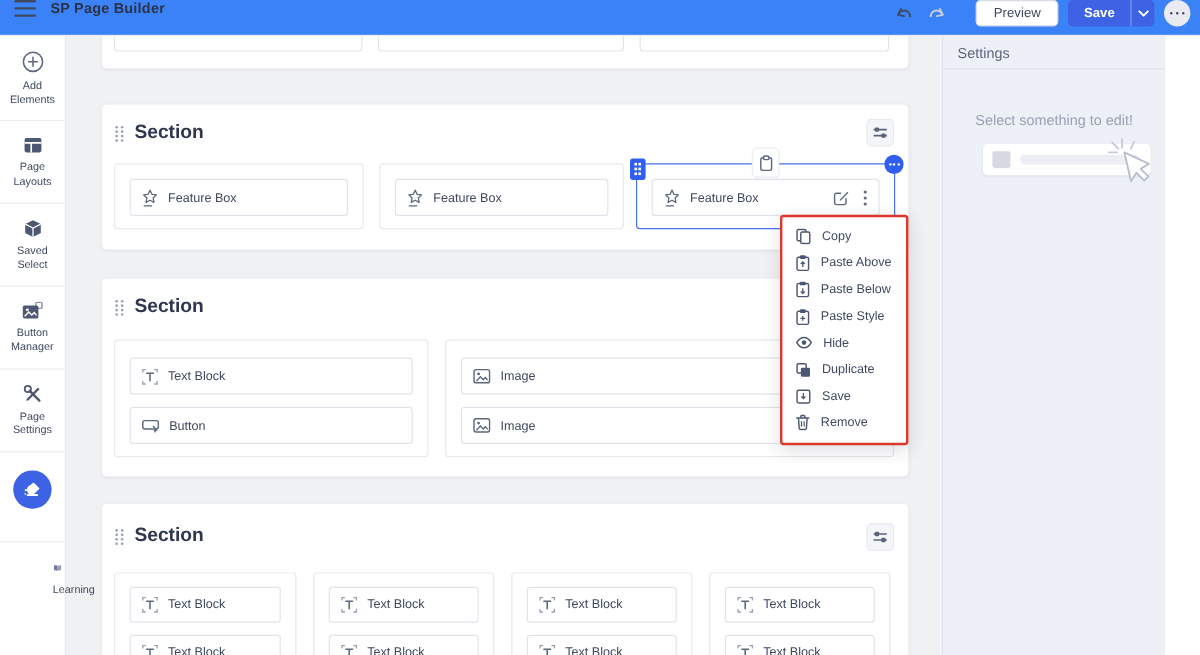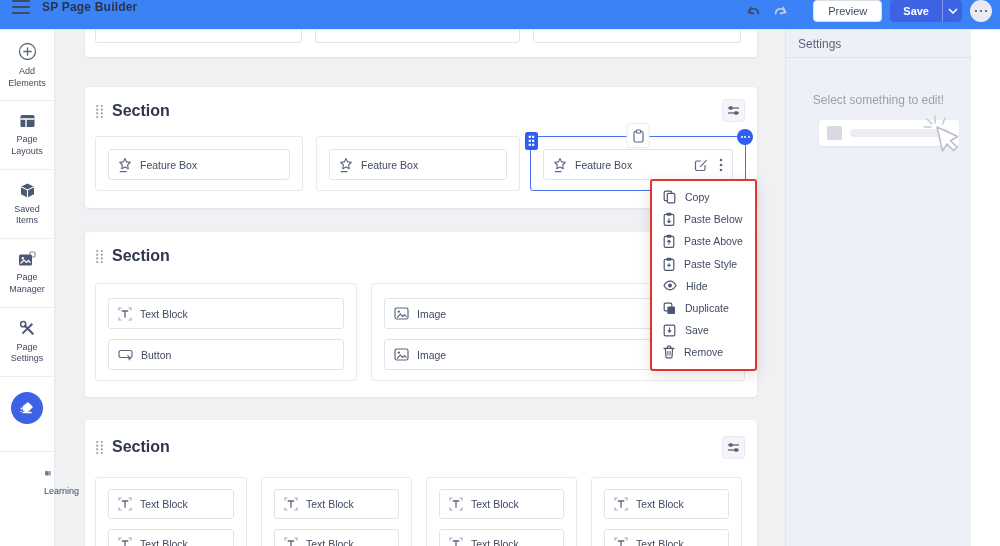--- a/index.html
+++ b/index.html
@@ -149,32 +149,32 @@
     </span>
     <span class="sb-label">Page Layouts</span>
   </div>
   <div class="sb-item">
     <span class="sb-icon">
       <svg width="17" height="17" viewBox="0 0 17 17">
           <path d="M8.5 1.5 L15 4.7 V12.2 L8.5 15.5 L2 12.2 V4.7 Z" fill="#4d5872"></path>
           <path d="M2 4.7 L8.5 8 L15 4.7 M8.5 8 V15.5" stroke="#fff" stroke-width="1.1" fill="none"></path>
         </svg>
     </span>
-    <span class="sb-label">Saved Items</span>
+    <span class="sb-label">Saved Select</span>
   </div>
   <div class="sb-item">
     <span class="sb-icon">
       <svg width="18" height="16" viewBox="0 0 18 16">
           <rect x="12" y="1" width="5" height="5" rx="1" fill="none" stroke="#8b94a8" stroke-width="1.2"></rect>
           <rect x="1" y="3.5" width="13" height="11" rx="1.5" fill="#4d5872"></rect>
           <circle cx="4.8" cy="7.2" r="1.2" fill="#fff"></circle>
           <path d="M2.5 12.5 L6 9 L8.5 11.5 L10.5 9.5 L12.5 11.8" stroke="#fff" stroke-width="1.2" fill="none"></path>
         </svg>
     </span>
-    <span class="sb-label">Page Manager</span>
+    <span class="sb-label">Button Manager</span>
   </div>
   <div class="sb-item">
     <span class="sb-icon">
       <svg width="17" height="17" viewBox="0 0 17 17">
           <circle cx="4.2" cy="4.2" r="2.6" fill="none" stroke="#4d5872" stroke-width="1.5"></circle>
           <path d="M5.8 5.8 L13.8 13.8" stroke="#4d5872" stroke-width="2" stroke-linecap="round"></path>
           <path d="M12.6 3 L14 4.4 L4.6 13.8 L3 14 L3.2 12.4 Z" fill="#4d5872"></path>
         </svg>
     </span>
     <span class="sb-label">Page Settings</span>
@@ -501,34 +501,34 @@
             <rect x="4.3" y="3.4" width="7.5" height="9.5" rx="1.3" fill="#fff" stroke="#4b5772" stroke-width="1.2"></rect>
           </svg>
       </span>
       <span class="cm-label">Copy</span>
     </div>
     <div class="cm-item">
       <span>
         <svg width="12" height="14" viewBox="0 0 12 14">
             <rect x="1.2" y="2.3" width="9.6" height="11" rx="1.4" fill="none" stroke="#4b5772" stroke-width="1.2"></rect>
             <rect x="3.6" y="0.8" width="4.8" height="3" rx="1" fill="#4b5772"></rect>
-            <path d="M6 6.2 V10.4 M4.3 8.8 L6 10.6 L7.7 8.8" fill="none" stroke="#4b5772" stroke-width="1.1"></path>
-          </svg>
-      </span>
-      <span class="cm-label">Paste Below</span>
+            <path d="M6 10.6 V6.4 M4.3 8 L6 6.2 L7.7 8" fill="none" stroke="#4b5772" stroke-width="1.1"></path>
+          </svg>
+      </span>
+      <span class="cm-label">Paste Above</span>
     </div>
     <div class="cm-item">
       <span>
         <svg width="12" height="14" viewBox="0 0 12 14">
             <rect x="1.2" y="2.3" width="9.6" height="11" rx="1.4" fill="none" stroke="#4b5772" stroke-width="1.2"></rect>
             <rect x="3.6" y="0.8" width="4.8" height="3" rx="1" fill="#4b5772"></rect>
-            <path d="M6 10.6 V6.4 M4.3 8 L6 6.2 L7.7 8" fill="none" stroke="#4b5772" stroke-width="1.1"></path>
-          </svg>
-      </span>
-      <span class="cm-label">Paste Above</span>
+            <path d="M6 6.2 V10.4 M4.3 8.8 L6 10.6 L7.7 8.8" fill="none" stroke="#4b5772" stroke-width="1.1"></path>
+          </svg>
+      </span>
+      <span class="cm-label">Paste Below</span>
     </div>
     <div class="cm-item">
       <span>
         <svg width="12" height="14" viewBox="0 0 12 14">
             <rect x="1.2" y="2.3" width="9.6" height="11" rx="1.4" fill="none" stroke="#4b5772" stroke-width="1.2"></rect>
             <rect x="3.6" y="0.8" width="4.8" height="3" rx="1" fill="#4b5772"></rect>
             <path d="M6 6.3 V10.3 M4 8.3 H8" stroke="#4b5772" stroke-width="1.1"></path>
           </svg>
       </span>
       <span class="cm-label">Paste Style</span>

